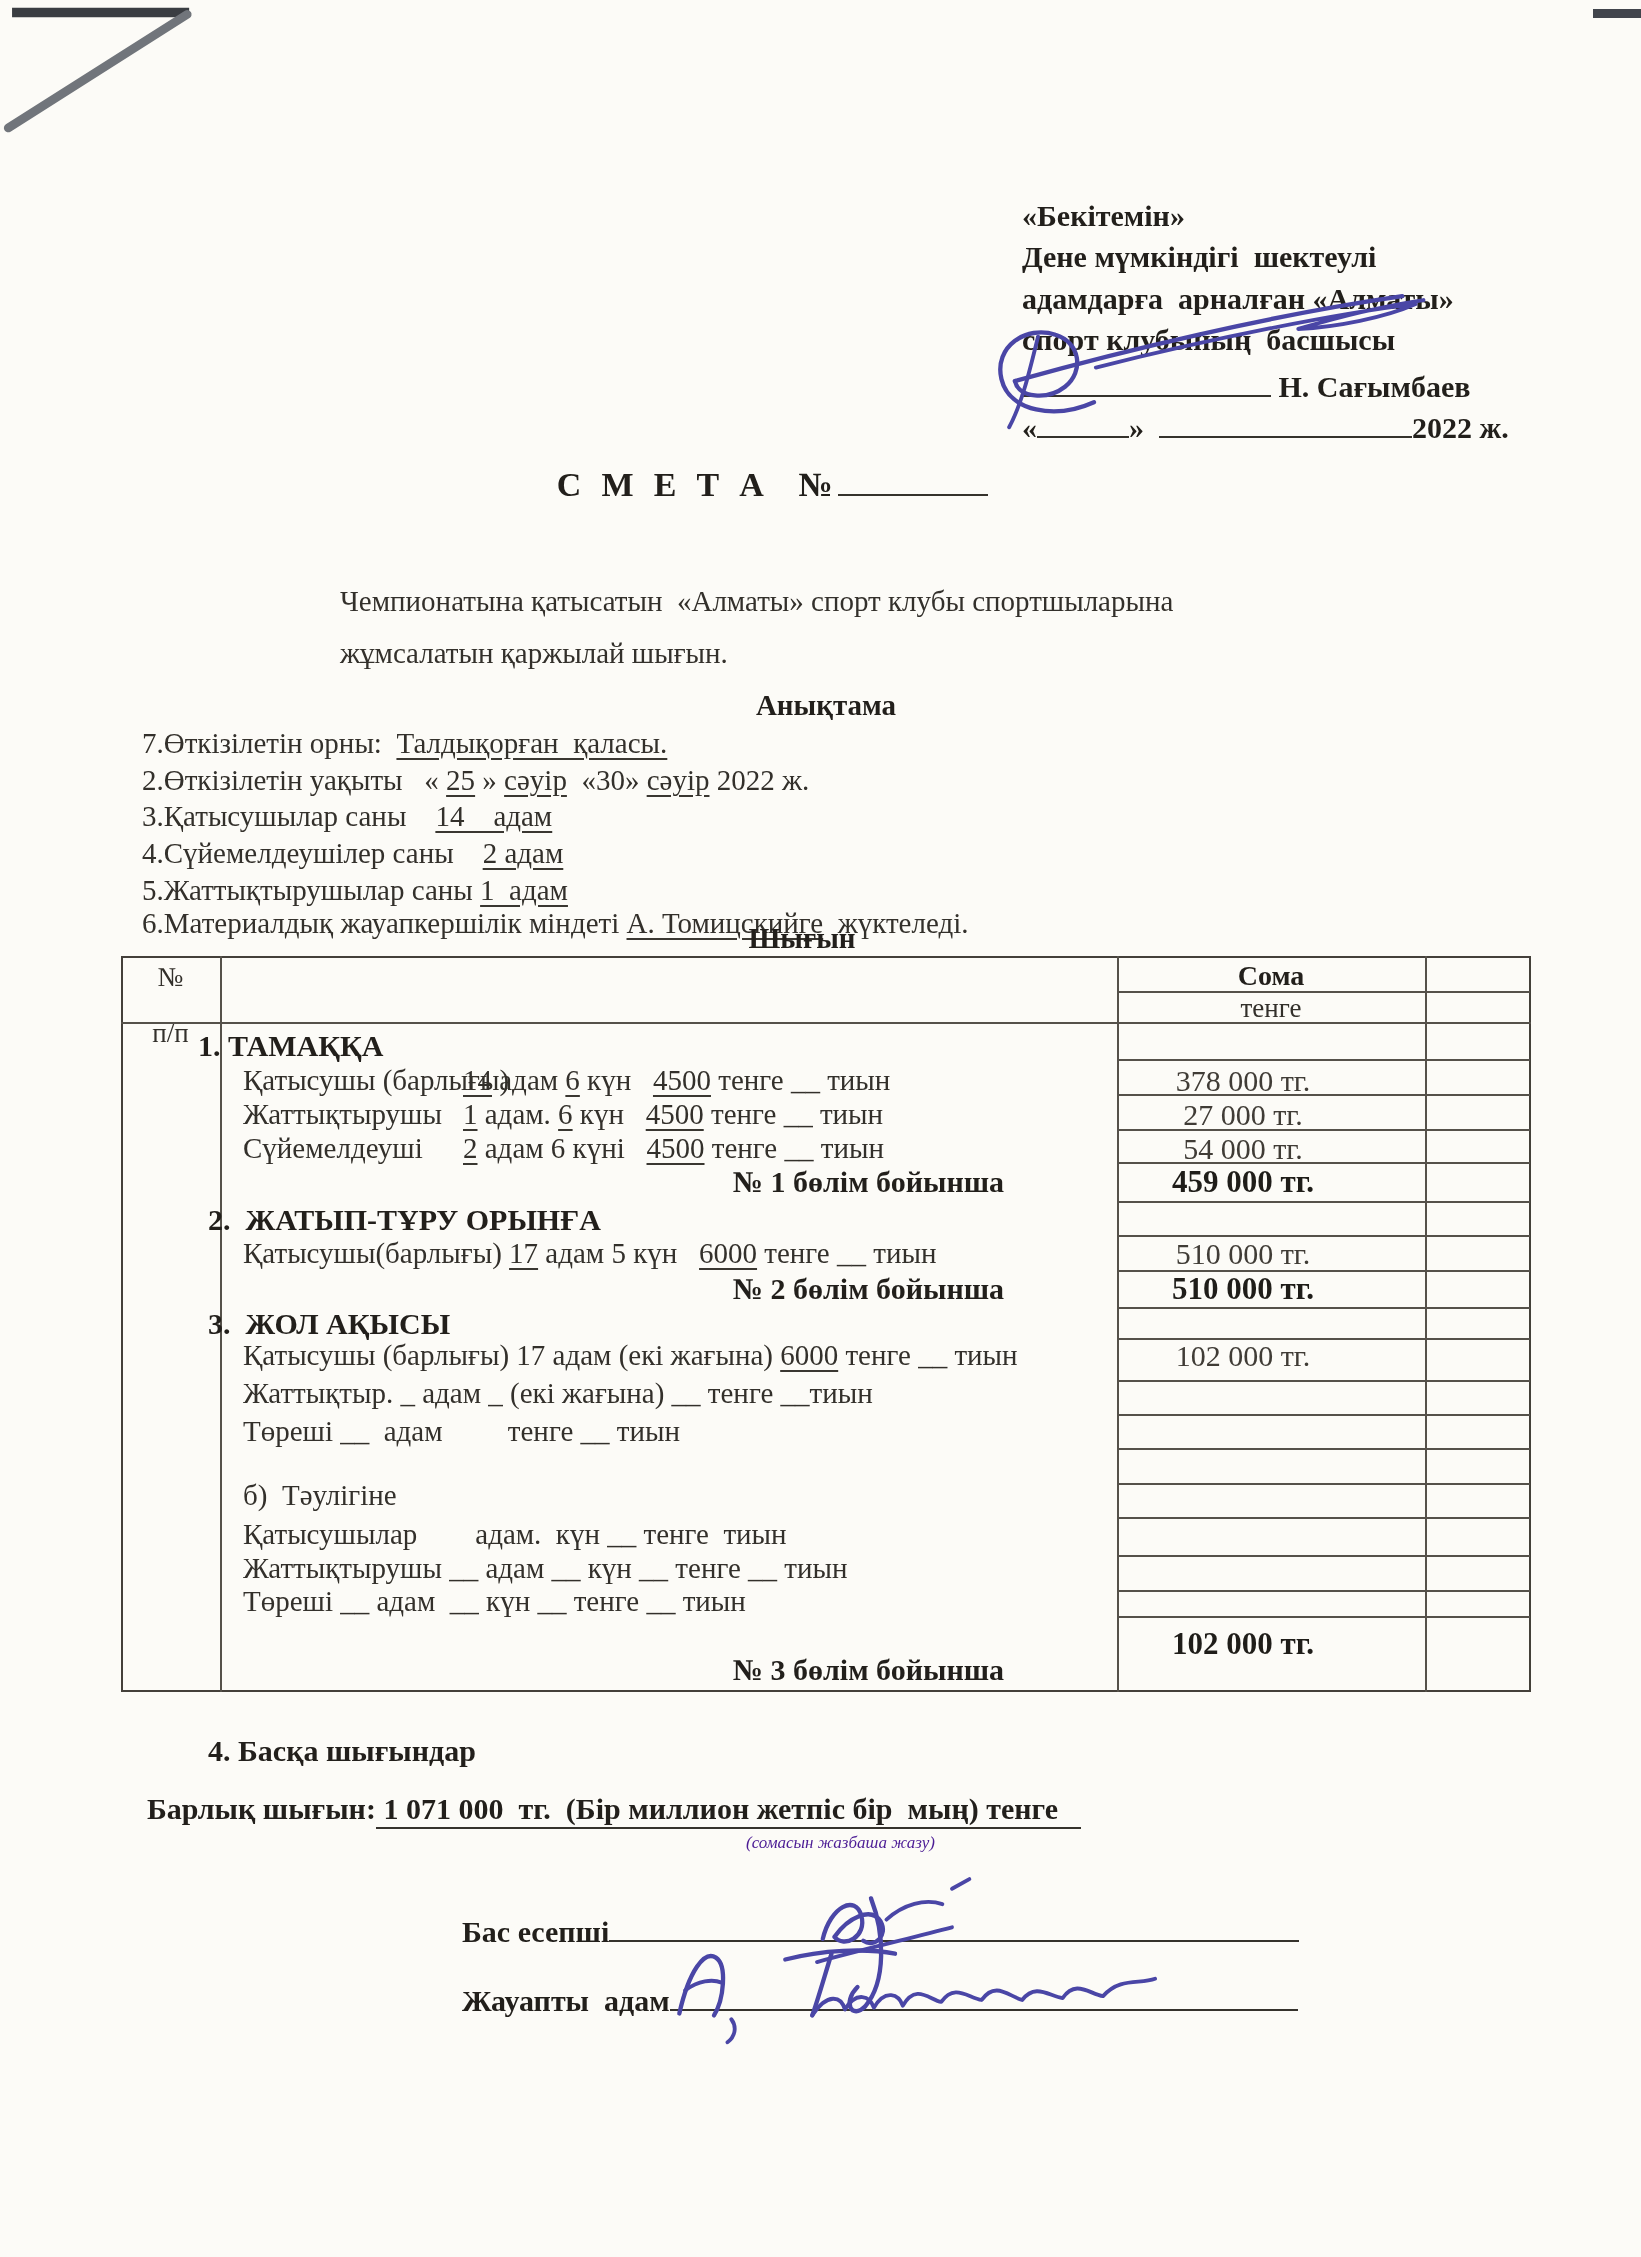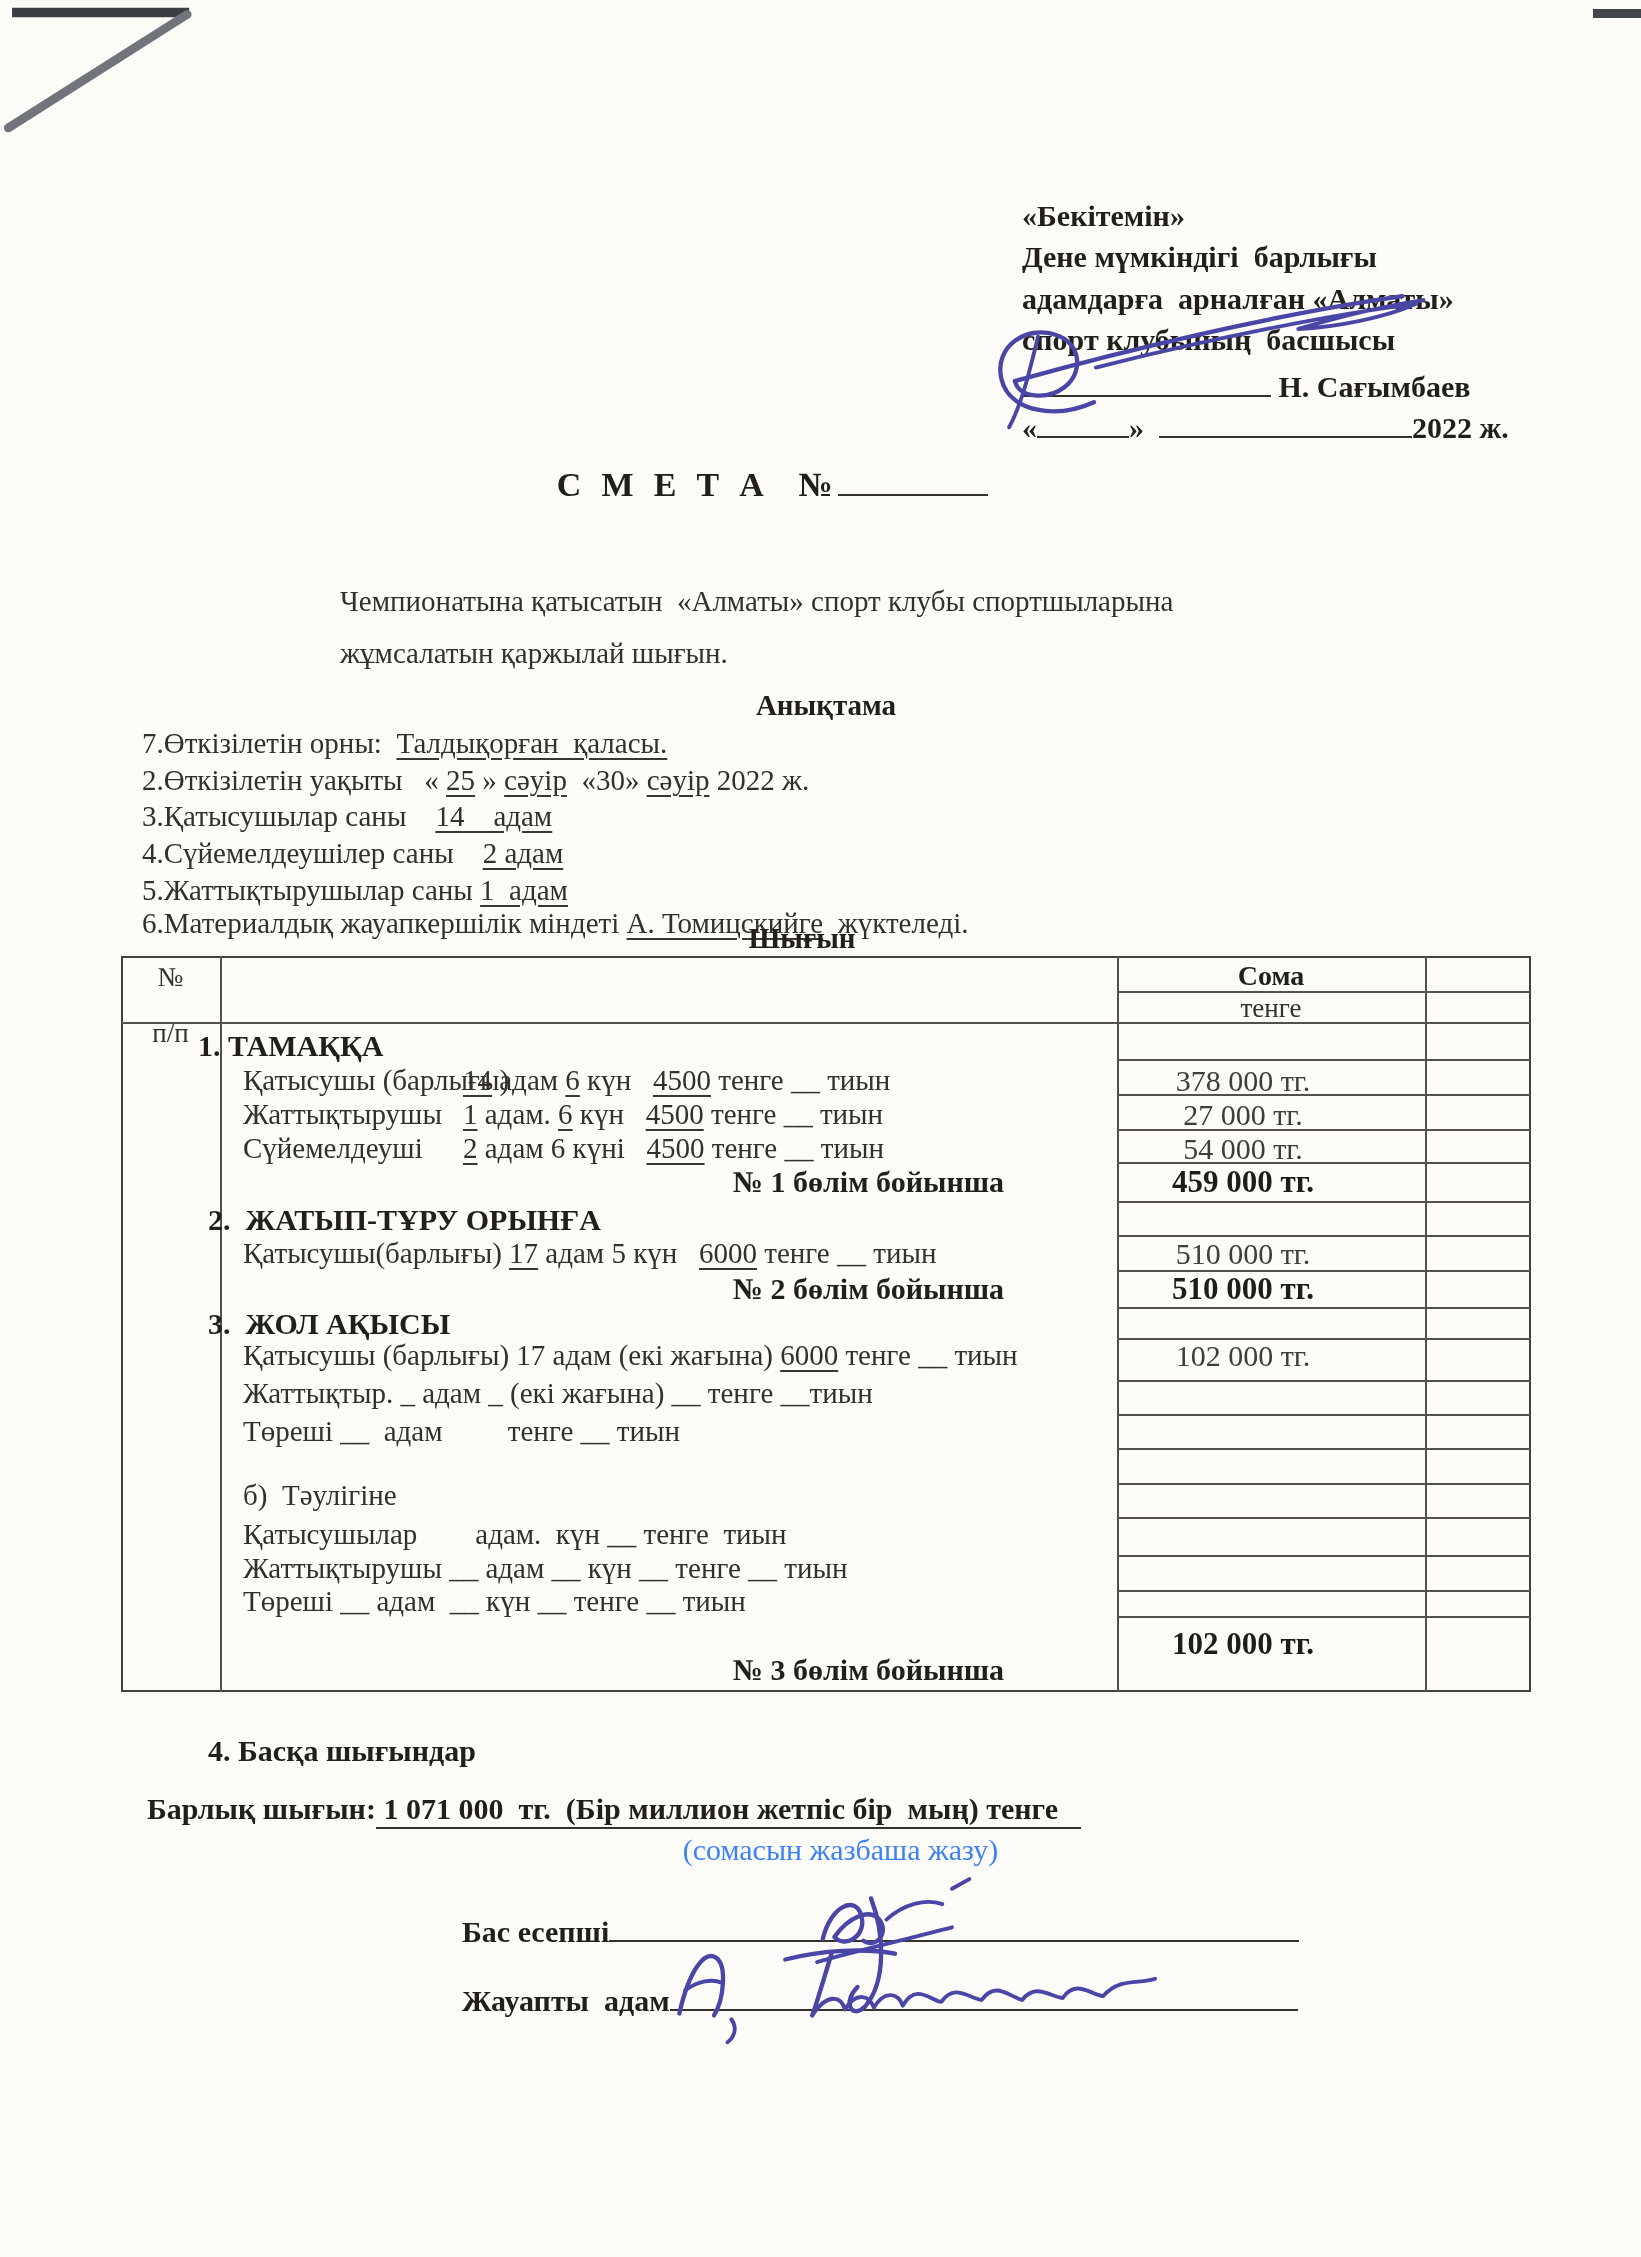--- a/index.html
+++ b/index.html
@@ -16,36 +16,36 @@
   .ctr { text-align:center; }
   .rt { text-align:right; }
   
   .tline { position:absolute; background:#55514a; }
   .tline.h { height:1.9px; }
   .tline.v { width:1.9px; }
   .amount { position:absolute; left:1117px; width:308px; text-align:center; padding-right:56px; box-sizing:border-box; font-size:30px; color:#403c36; white-space:pre; }
   .amount.b { color:#1f1d19; font-size:31px; }
   .sig { position:absolute; }
   .sig path { fill:none; stroke:#4a46a6; stroke-linecap:round; stroke-linejoin:round; }
-  .note { font-size:30px; color:#3b82f6; }
+  .note { font-style:italic; font-size:17px; color:#4c1d95; }
   .artifact { position:absolute; }
 </style>
 </head>
 <body>
 
 <div id="page">
 
   <svg class="artifact" style="left:0;top:0" width="232" height="154" viewBox="0 0 240 160">
     <path d="M12 13 H196" stroke="#3a3d42" stroke-width="10" fill="none"></path>
     <path d="M194 15 L8 133" stroke="#71757b" stroke-width="9" fill="none" stroke-linecap="round"></path>
   </svg>
   <div class="artifact" style="left:1593px;top:8.7px;width:48px;height:9.7px;background:#41454c"></div>
 
   <div class="line b" style="left:1022px;top:199px;font-size:30px">«Бекітемін»</div>
-  <div class="line b" style="left:1022px;top:240px;font-size:30px">Дене мүмкіндігі  барлығы</div>
+  <div class="line b" style="left:1022px;top:240px;font-size:30px">Дене мүмкіндігі  шектеулі</div>
   <div class="line b" style="left:1022px;top:282px;font-size:30px">адамдарға  арналған «Алматы»</div>
   <div class="line b" style="left:1022px;top:323px;font-size:30px">спорт клубының  басшысы</div>
   <div class="line b" style="left:1022px;top:365px;font-size:30px"><span class="bl" style="width:249px"></span><span> Н. Сағымбаев</span></div>
   <div class="line b" style="left:1022px;top:406px;font-size:30px"><span>«</span><span class="bl" style="width:92px"></span><span>»  </span><span class="bl" style="width:253px"></span><span>2022 ж.</span></div>
 
   <svg class="sig" style="left:980px;top:275px" width="463" height="159" viewBox="0 0 480 165">
     <path d="M118 132 C 78 150, 30 142, 22 108 C 14 74, 48 52, 78 62 C 104 70, 108 100, 88 116 C 70 130, 40 128, 36 110" stroke-width="4.5"></path>
     <path d="M60 64 C 52 96, 44 132, 30 158" stroke-width="4"></path>
     <path d="M36 110 C 150 78, 300 42, 438 22" stroke-width="4.5"></path>
     <path d="M120 96 C 240 66, 370 40, 452 30 C 420 44, 370 54, 330 56 C 370 44, 420 32, 460 26" stroke-width="4"></path>

